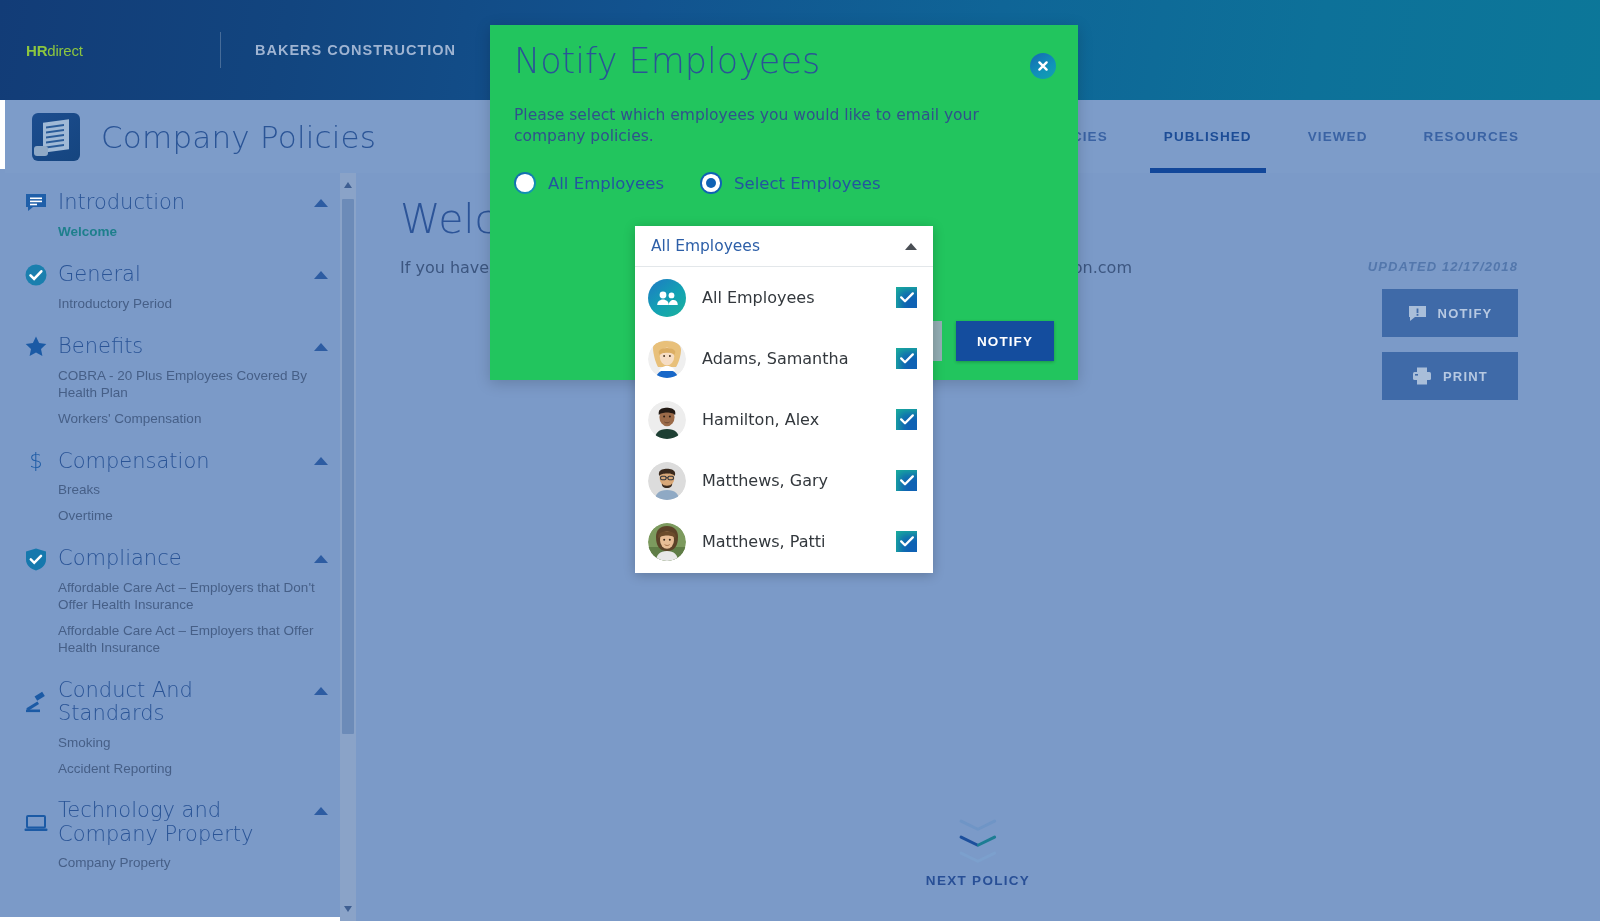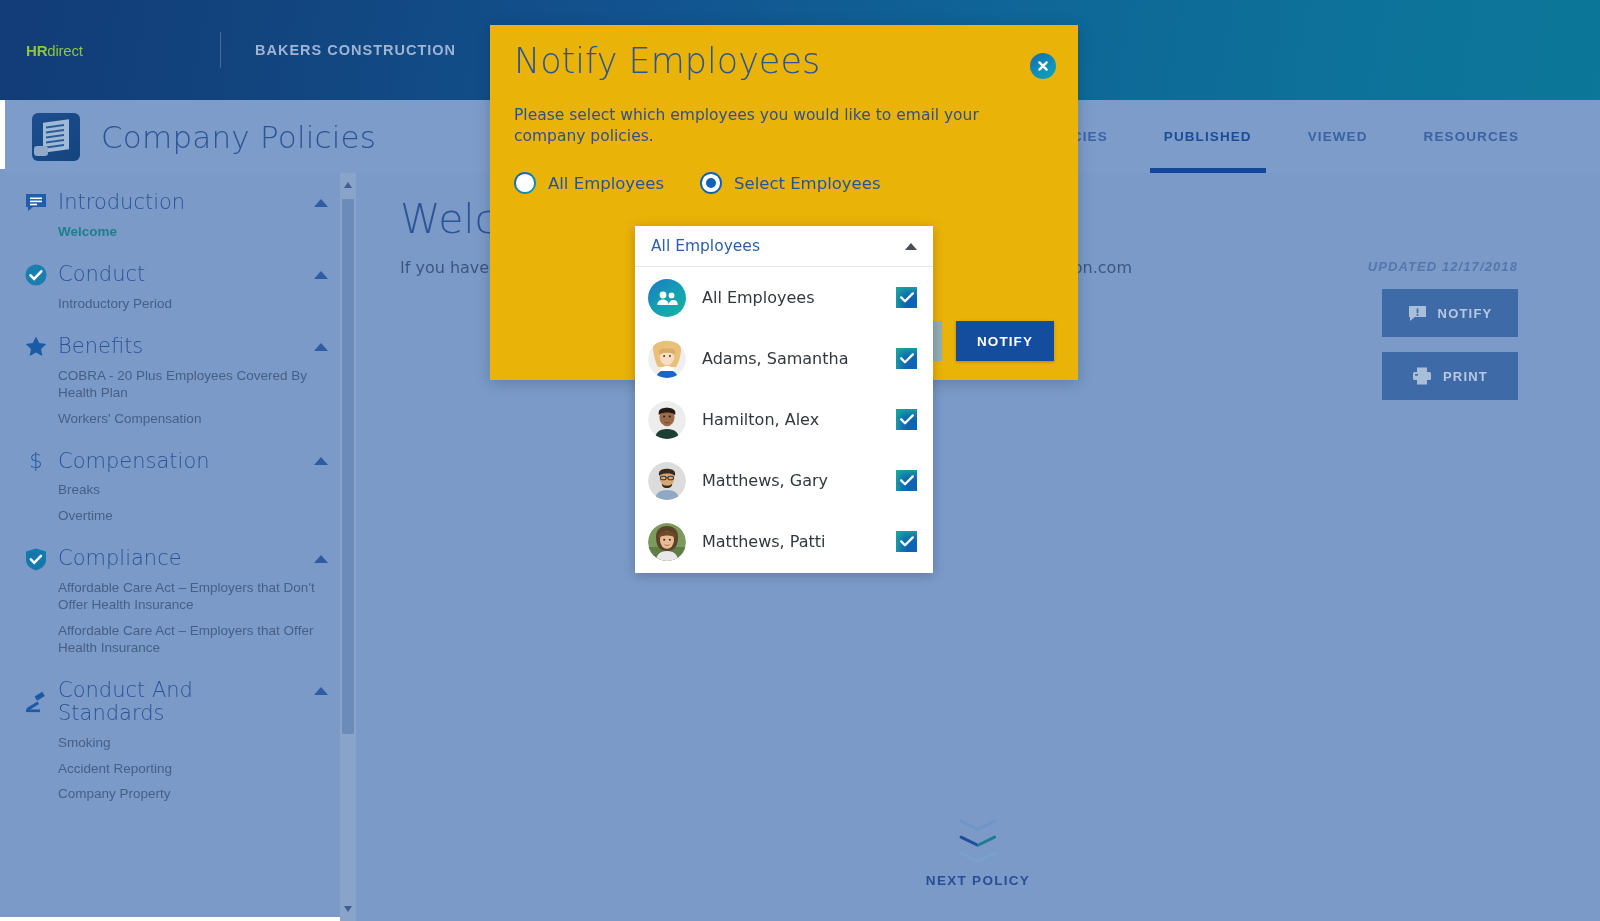--- a/index.html
+++ b/index.html
@@ -166,21 +166,21 @@
   .chev.c2::before { background: #1c4f9c; }
   .chev.c2::after  { background: #1d7d93; }
   .chev.c3::before, .chev.c3::after { background: #7ca0cd; }
   .next-label {
     color: #284f96; font-size: 13.5px; font-weight: bold; letter-spacing: 1.3px; margin-top: 7px;
   }
 
   
   .modal {
     position: absolute; left: 490px; top: 25px; width: 588px; height: 355px;
-    background: #eab308; z-index: 20; box-shadow: 0 3px 14px rgba(0,0,0,0.18);
+    background: #22c55e; z-index: 20; box-shadow: 0 3px 14px rgba(0,0,0,0.18);
   }
   .modal-title {
     position: absolute; left: 24px; top: 16px; color: #2a5496;
     font-size: 35px; font-weight: 300; font-family: "DejaVu Sans", sans-serif;
   }
   .modal-close {
     position: absolute; right: 22px; top: 28px; width: 26px; height: 26px; border-radius: 50%;
     background: linear-gradient(145deg, #1668b3 0%, #1092b9 60%, #12a2b0 100%);
     display: flex; align-items: center; justify-content: center; cursor: pointer;
   }
@@ -344,21 +344,21 @@
       </div>
 
       <div>
         <div class="nav-head">
           <span class="nav-ico">
             <svg width="22" height="22" viewBox="0 0 22 22">
                 <circle cx="11" cy="11" r="10.5" fill="#1a7fae"></circle>
                 <path d="M5.5 11.3l3.6 3.6 7.2-7.6" stroke="#fff" stroke-width="2.6" fill="none" stroke-linecap="round"></path>
               </svg>
           </span>
-          <span class="nav-title">Conduct</span>
+          <span class="nav-title">General</span>
           <span class="nav-arrow"></span>
         </div>
         <div class="nav-sub">Introductory Period</div>
       </div>
 
       <div>
         <div class="nav-head">
           <span class="nav-ico">
             <svg width="22" height="21" viewBox="0 0 22 21">
                 <path d="M11 0.5l3.1 6.6 7.2.9-5.3 5 1.4 7.1L11 16.6 4.6 20.1 6 13 0.7 8l7.2-.9z" fill="#1b5aa5"></path>
@@ -413,20 +413,30 @@
           <span class="nav-arrow"></span>
         </div>
         <div class="nav-sub">Smoking</div>
       </div>
 
       <div>
         <div class="nav-sub">Accident Reporting</div>
       </div>
 
       <div>
+        <div class="nav-head">
+          <span class="nav-ico">
+            <svg width="24" height="18" viewBox="0 0 24 18">
+                <rect x="3" y="2" width="18" height="11.5" rx="1" fill="none" stroke="#1b5aa5" stroke-width="2"></rect>
+                <rect x="0.5" y="14.5" width="23" height="2.4" rx="1" fill="#1b5aa5"></rect>
+              </svg>
+          </span>
+          <span class="nav-title">Technology and Company Property</span>
+          <span class="nav-arrow"></span>
+        </div>
         <div class="nav-sub">Company Property</div>
       </div>
 
     </div>
   </div>
 
   <div class="scrollbar-col">
     <div class="sb-up"></div>
     <div class="sb-thumb"></div>
     <div class="sb-dn"></div>

